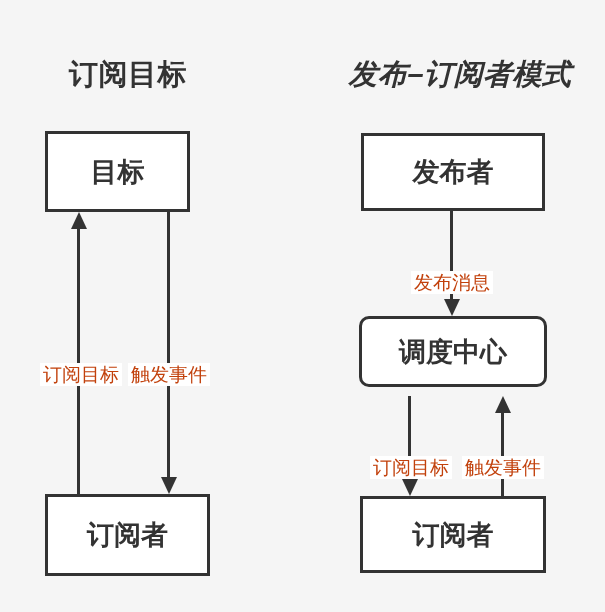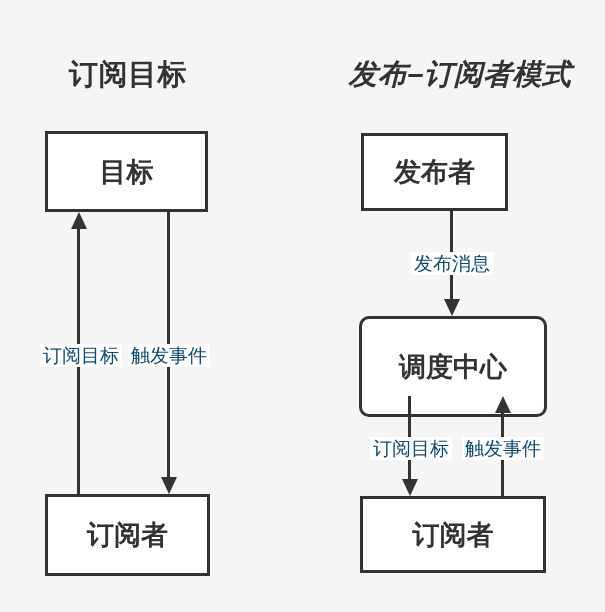--- a/index.html
+++ b/index.html
@@ -48,62 +48,63 @@
     width:0;height:0;
     border-left:8px solid transparent;
     border-right:8px solid transparent;
   }
   .arrow-up{border-bottom:17px solid #333333;}
   .arrow-down{border-top:17px solid #333333;}
   .edge-label{
     position:absolute;
     transform:translateX(-50%);
     font-size:19px;
-    color:#0c4a6e;
+    color:#c2410c;
     background:#ffffff;
     padding:1px 3px;
     white-space:nowrap;
     line-height:21px;
+    margin-top:19px;
   }
 </style>
 </head>
 <body>
 
 <div class="canvas">
 
   <div class="panel-title" style="left:128px;top:55px;">订阅目标</div>
 
-  <div class="node" style="left:45px;top:131px;width:163px;height:81px;justify-content:center;">
+  <div class="node" style="left:45px;top:131px;width:145px;height:81px;justify-content:center;">
     <span class="node-label">目标</span>
   </div>
 
   <div class="vline" style="left:77px;top:226px;height:268px;"></div>
   <div class="arrow arrow-up" style="left:71px;top:212px;"></div>
 
   <div class="vline" style="left:167px;top:212px;height:266px;"></div>
   <div class="arrow arrow-down" style="left:161px;top:477px;"></div>
 
   <div class="edge-label" style="left:81px;top:344px;">订阅目标</div>
   <div class="edge-label" style="left:169px;top:344px;">触发事件</div>
 
   <div class="node" style="left:45px;top:494px;width:165px;height:82px;">
     <span class="node-label">订阅者</span>
   </div>
 
   <div class="panel-title" style="left:460px;top:55px;font-style:italic;">发布–订阅者模式</div>
 
-  <div class="node" style="left:361px;top:133px;width:147px;height:78px;">
+  <div class="node" style="left:361px;top:133px;width:184px;height:78px;">
     <span class="node-label">发布者</span>
   </div>
 
   <div class="vline" style="left:450px;top:211px;height:90px;"></div>
   <div class="arrow arrow-down" style="left:444px;top:299px;"></div>
   <div class="edge-label" style="left:452px;top:252px;">发布消息</div>
 
-  <div class="node rounded" style="left:359px;top:316px;width:188px;height:101px;">
+  <div class="node rounded" style="left:359px;top:316px;width:188px;height:71px;">
     <span class="node-label">调度中心</span>
   </div>
 
   <div class="vline" style="left:408px;top:396px;height:85px;"></div>
   <div class="arrow arrow-down" style="left:402px;top:479px;"></div>
 
   <div class="vline" style="left:501px;top:410px;height:86px;"></div>
   <div class="arrow arrow-up" style="left:495px;top:396px;"></div>
 
   <div class="edge-label" style="left:411px;top:437px;">订阅目标</div>

